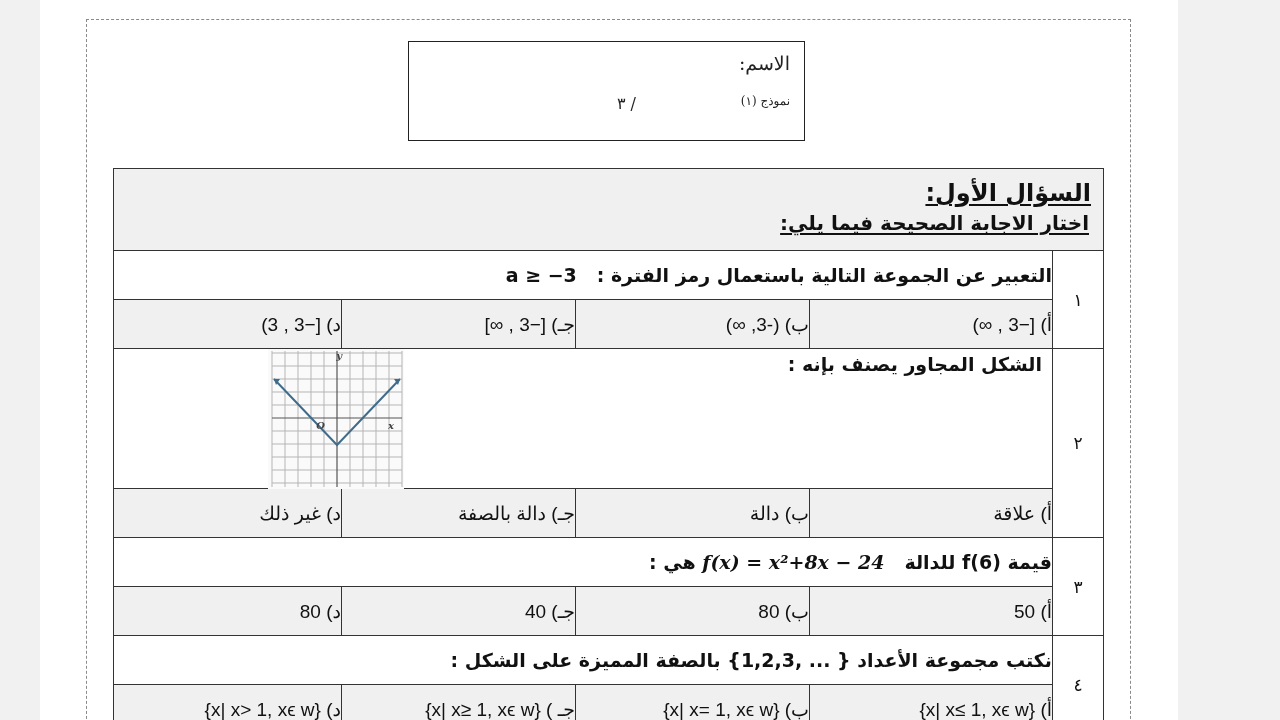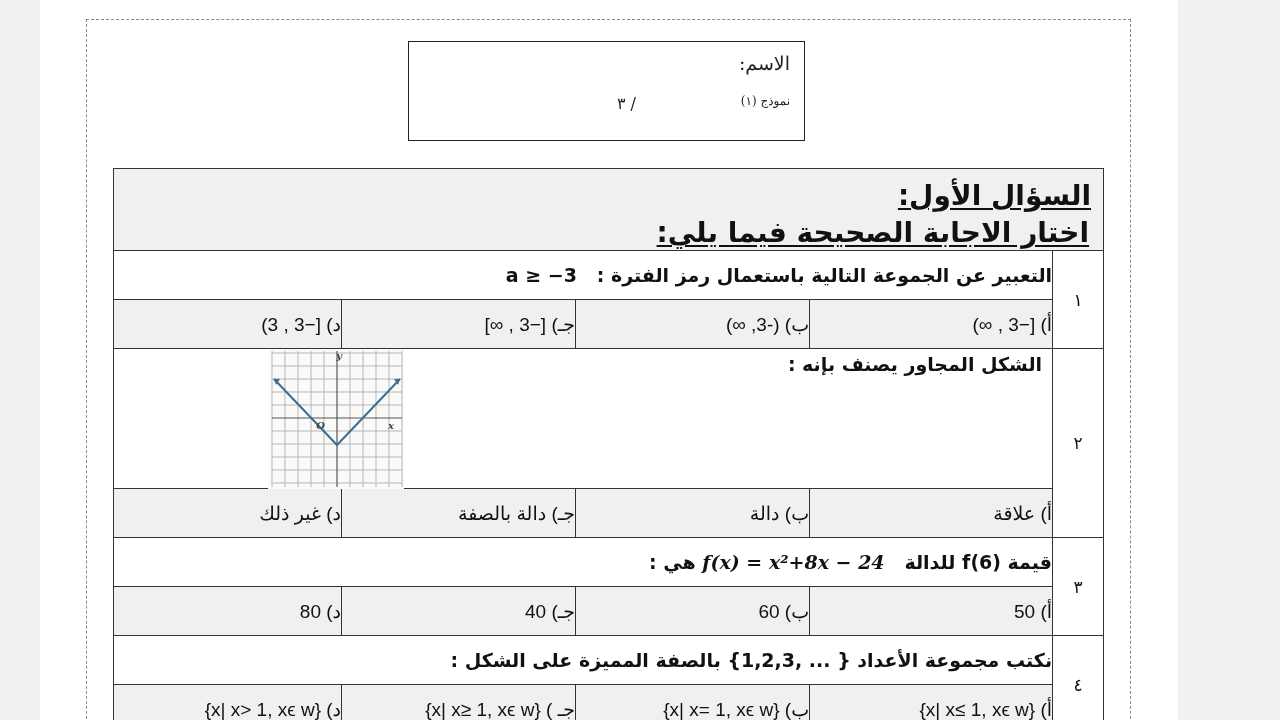--- a/index.html
+++ b/index.html
@@ -32,25 +32,25 @@
     position:absolute; left:113px; top:168px; width:990px;
     border-collapse:collapse; direction:rtl;
     table-layout:fixed;
   }
   table.exam td {
     border:1.5px solid #333; padding:0; box-sizing:border-box;
     color:#111;
   }
   .hdr td { background:#f0f0f0; height:82px; vertical-align:top; }
   .hdr-title {
-    display:block; font-weight:bold; font-size:28px; text-decoration:underline;
+    display:block; font-weight:bold; font-size:24px; text-decoration:underline;
     padding:10px 12px 0 0; text-underline-offset:3px;
   }
   .hdr-sub {
-    display:block; font-weight:bold; font-size:28px; text-decoration:underline;
+    display:block; font-weight:bold; font-size:20px; text-decoration:underline;
     padding:4px 14px 0 0; text-underline-offset:3px;
   }
   td.num {
     width:51px; text-align:center; vertical-align:middle;
     font-size:17px; background:#fff;
   }
   td.q {
     background:#fff; font-weight:bold; font-size:19px;
     padding:0 10px 0 0; height:49px; vertical-align:middle;
   }
@@ -161,21 +161,21 @@
   <tr>
     <td class="num" rowspan="2">٣</td>
     <td class="q" colspan="4">
       <span>قيمة f(6) للدالة</span>
       &nbsp;&nbsp;<span class="math ltr">f(x) = x²+8x − 24</span>
       <span>هي :</span>
     </td>
   </tr>
   <tr>
     <td class="opt">أ)  50</td>
-    <td class="opt">ب) 60</td>
+    <td class="opt">ب) 80</td>
     <td class="opt">جـ)  40</td>
     <td class="opt">د)  80</td>
   </tr>
 
   <tr>
     <td class="num" rowspan="2">٤</td>
     <td class="q" colspan="4">نكتب مجموعة الأعداد { ... ,1,2,3} بالصفة المميزة على الشكل :</td>
   </tr>
   <tr>
     <td class="opt">أ) {x| x≤ 1, xϵ w}</td>

